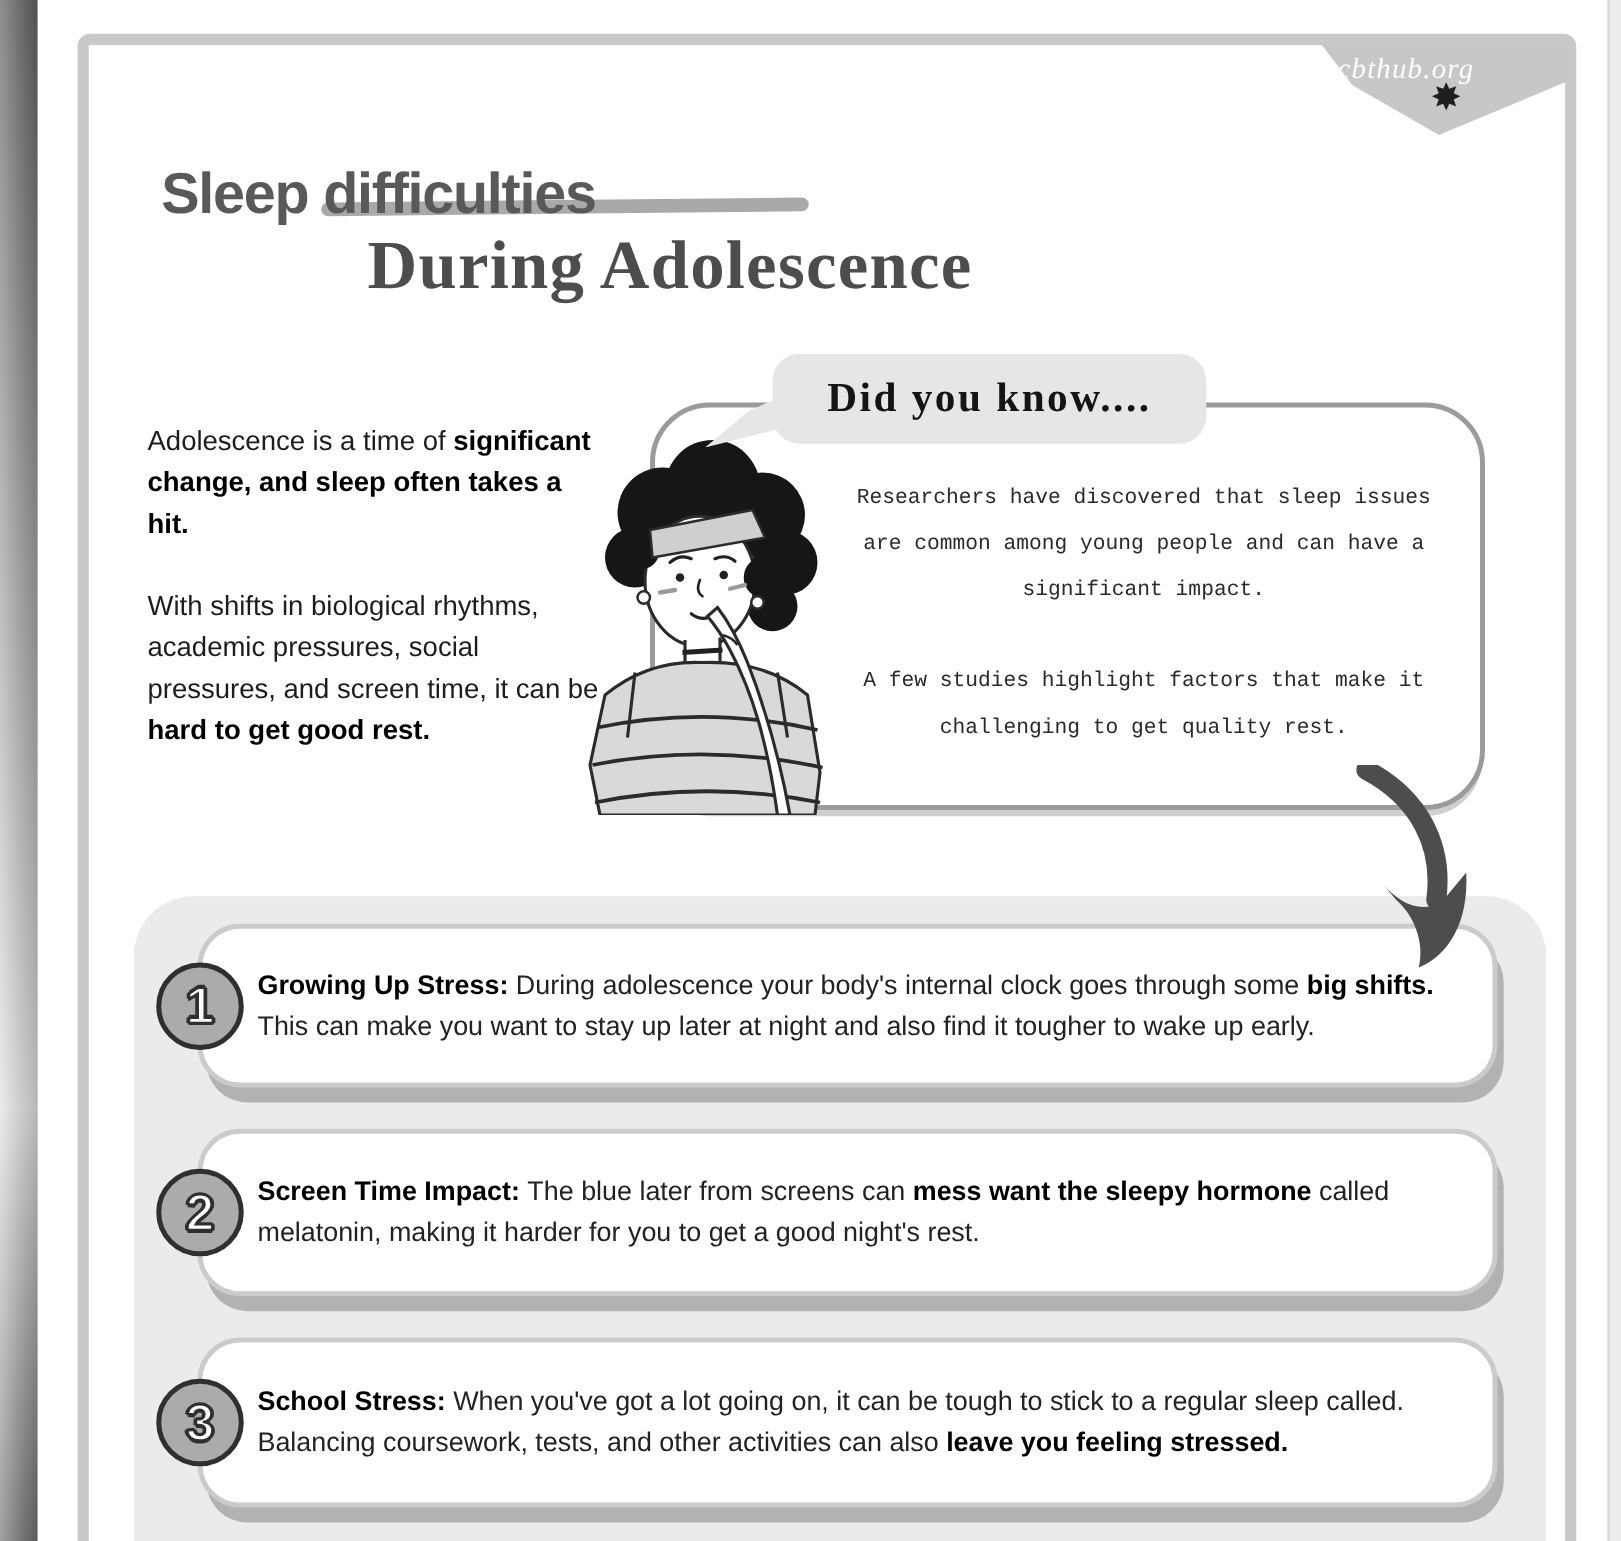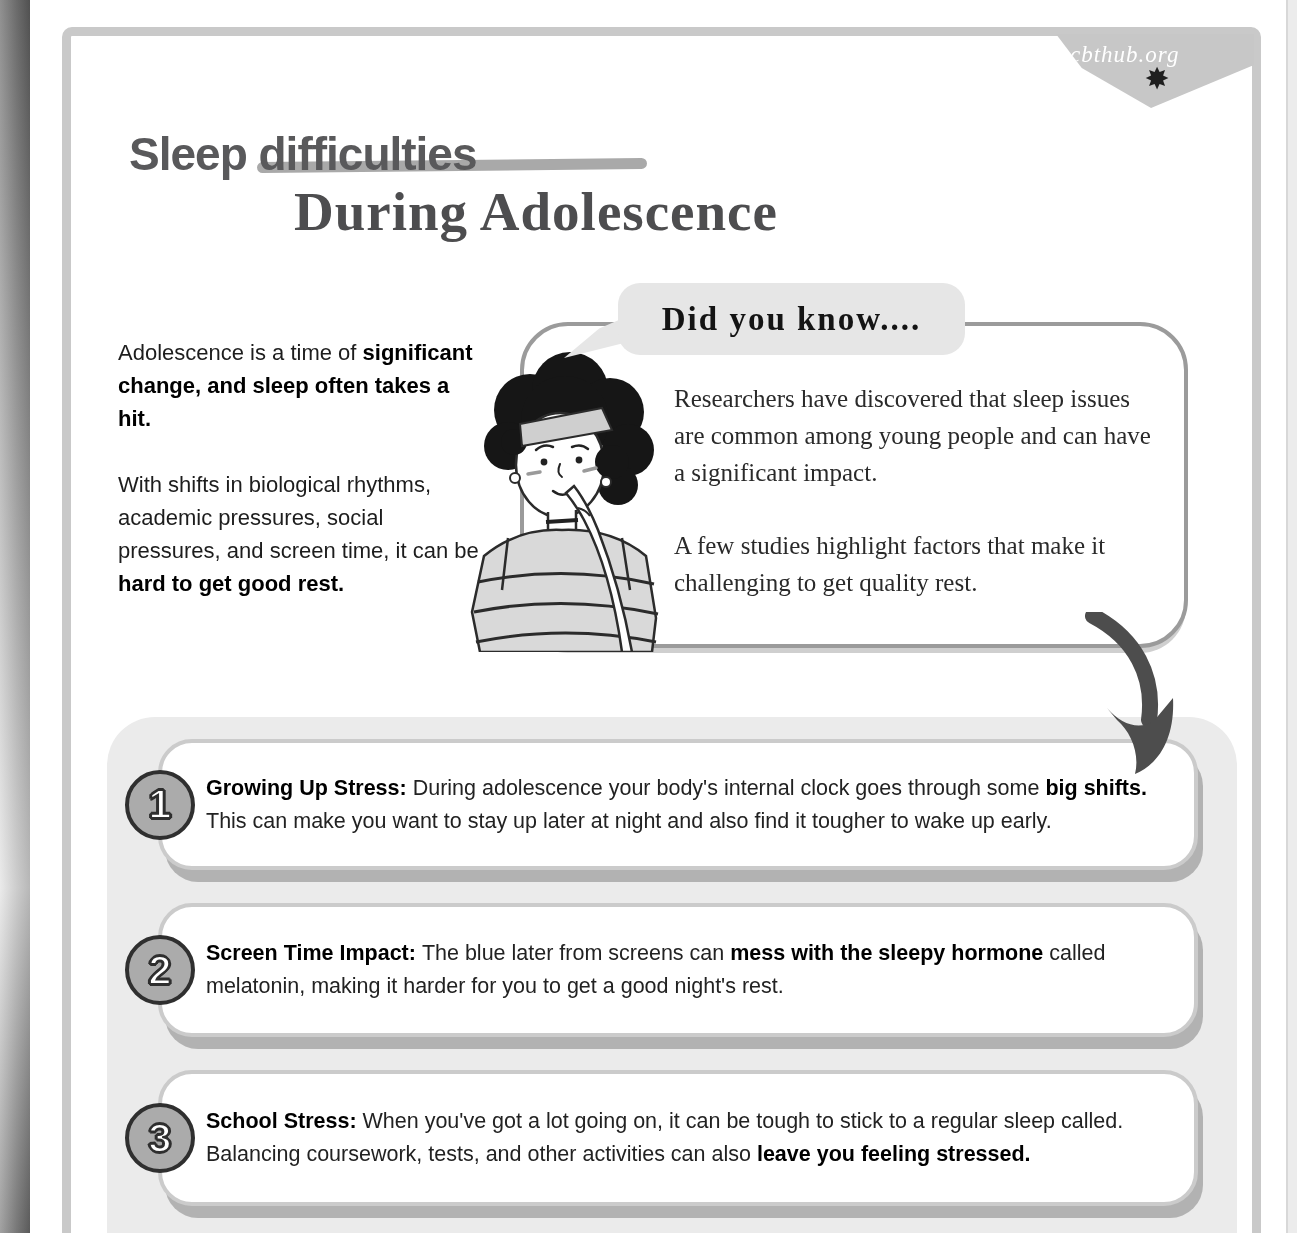--- a/index.html
+++ b/index.html
@@ -65,22 +65,22 @@
   .intro p + p{margin-top:33px;}
   .b{font-weight:700;color:#000;}
   
   .info-box{
     position:absolute;left:520px;top:322px;width:660px;height:318px;z-index:2;
     background:#fff;border:4px solid #9b9b9b;border-radius:48px;
     box-shadow:0 7px 0 -2px #cfcfcf;
   }
   .info-box-text{
     position:absolute;left:150px;top:54px;width:482px;
-    font-family:Liberation Serif, serif;
-    font-size:25px;line-height:37px;color:#2a2a2a;
+    font-family:Liberation Mono, monospace;
+    font-size:17px;line-height:37px;color:#2a2a2a;text-align:center;
   }
   .info-box-text p{margin:0;}
   .info-box-text p + p{margin-top:36px;}
   .speech-bubble{
     position:absolute;left:618px;top:283px;width:347px;height:72px;z-index:4;
     background:#e6e6e6;border-radius:22px;
     display:flex;align-items:center;justify-content:center;
   }
   .speech-bubble span{
     font-family:cursive;
@@ -204,19 +204,19 @@
 
 <div class="items-container"></div>
 
 <div class="factor-card card-1">
   <div class="num-badge">1</div>
   <div class="factor-text"><span class="b">Growing Up Stress: </span><span>During adolescence your body's internal clock goes through some </span><span class="b">big shifts.</span><span> This can make you want to stay up later at night and also find it tougher to wake up early.</span></div>
 </div>
 
 <div class="factor-card card-2">
   <div class="num-badge">2</div>
-  <div class="factor-text"><span class="b">Screen Time Impact: </span><span>The blue later from screens can </span><span class="b">mess with the sleepy hormone</span><span> called melatonin, making it harder for you to get a good night's rest.</span></div>
+  <div class="factor-text"><span class="b">Screen Time Impact: </span><span>The blue later from screens can </span><span class="b">mess want the sleepy hormone</span><span> called melatonin, making it harder for you to get a good night's rest.</span></div>
 </div>
 
 <div class="factor-card card-3">
   <div class="num-badge">3</div>
   <div class="factor-text"><span class="b">School Stress: </span><span>When you've got a lot going on, it can be tough to stick to a regular sleep called. Balancing coursework, tests, and other activities can also </span><span class="b">leave you feeling stressed.</span></div>
 </div>
 
 </body></html>

